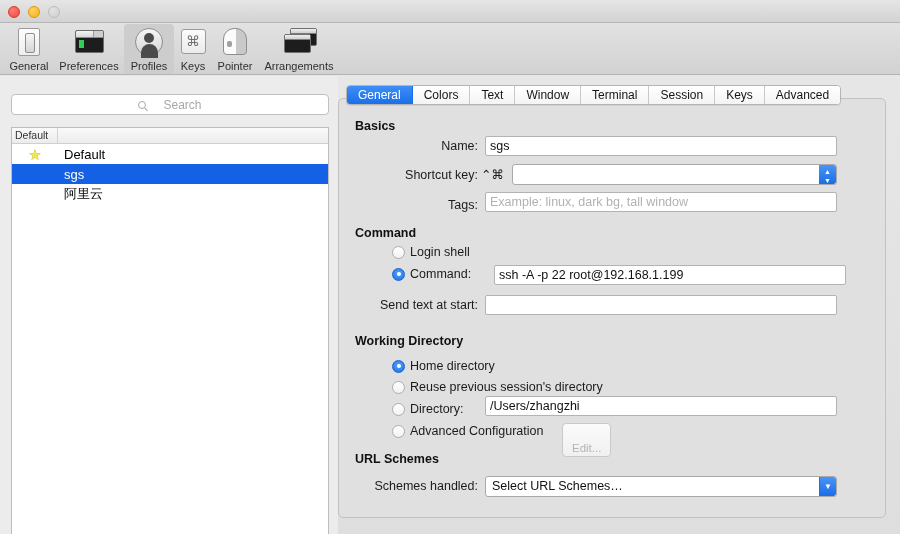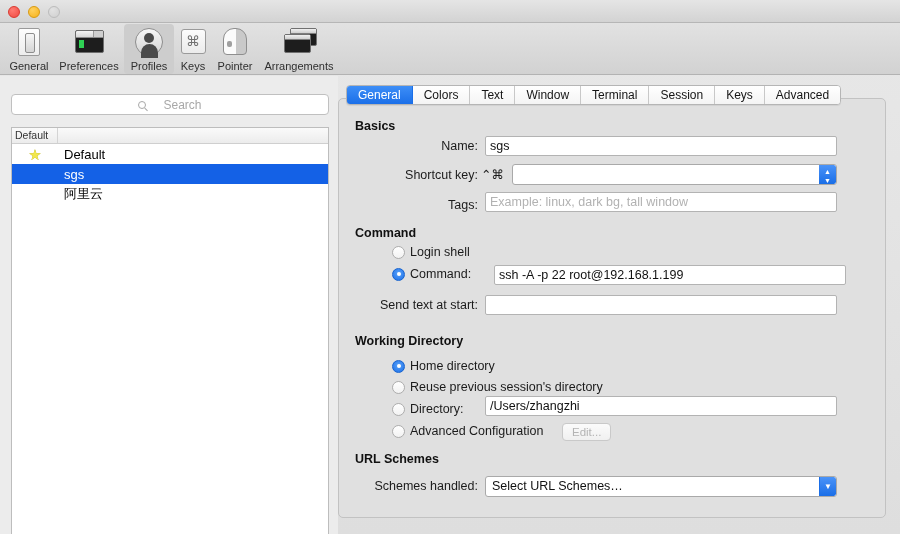--- a/index.html
+++ b/index.html
@@ -332,21 +332,21 @@
     border-color: #1763cf;
   }
   .radio.on::after {
     content: ""; position: absolute; left: 50%; top: 50%;
     margin: -2px 0 0 -2px;
     width: 4px; height: 4px; border-radius: 50%; background: #fff;
   }
   .small-btn {
     position: absolute;
     height: 18px;
-    padding: 0 9px;
+    padding: 16px 9px;
     background: linear-gradient(#fbfbfb,#f0f0f0);
     border: 1px solid #c9c9c9;
     border-radius: 4px;
     font-size: 11.5px;
     line-height: 16px;
     color: #b4b4b4;
     cursor: default;
   }
   .shortcut-glyphs {
     position: absolute;

